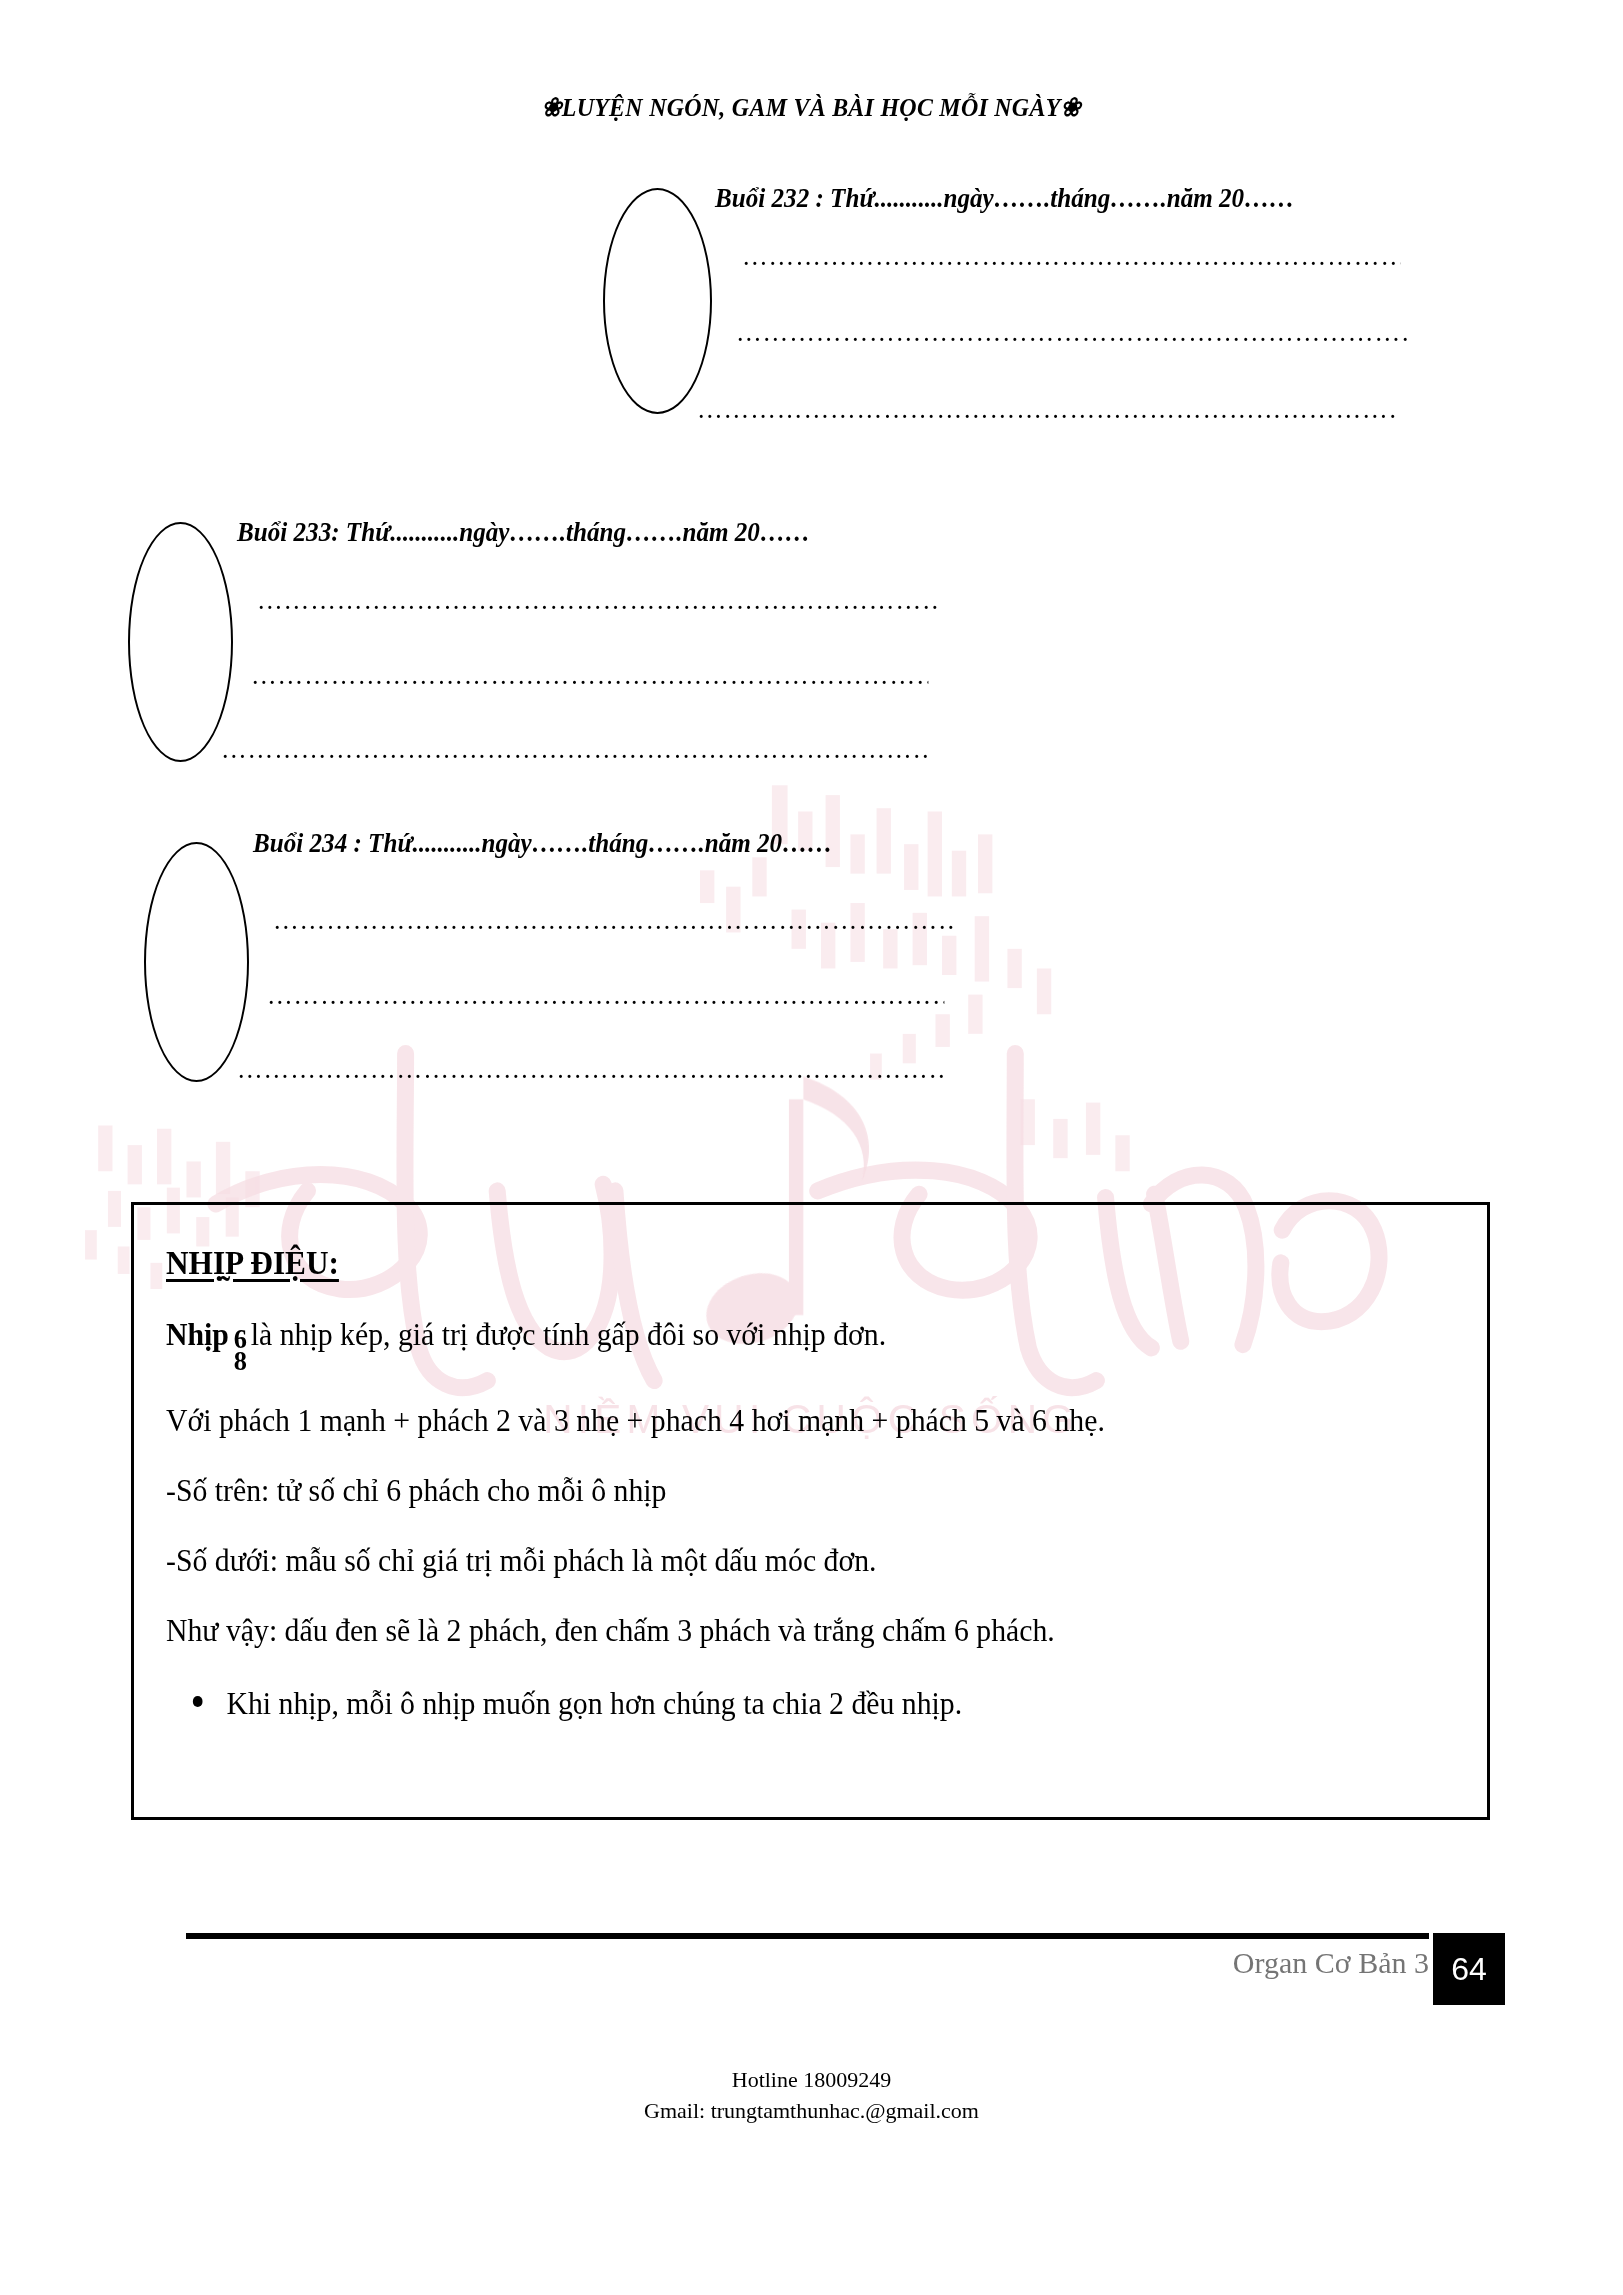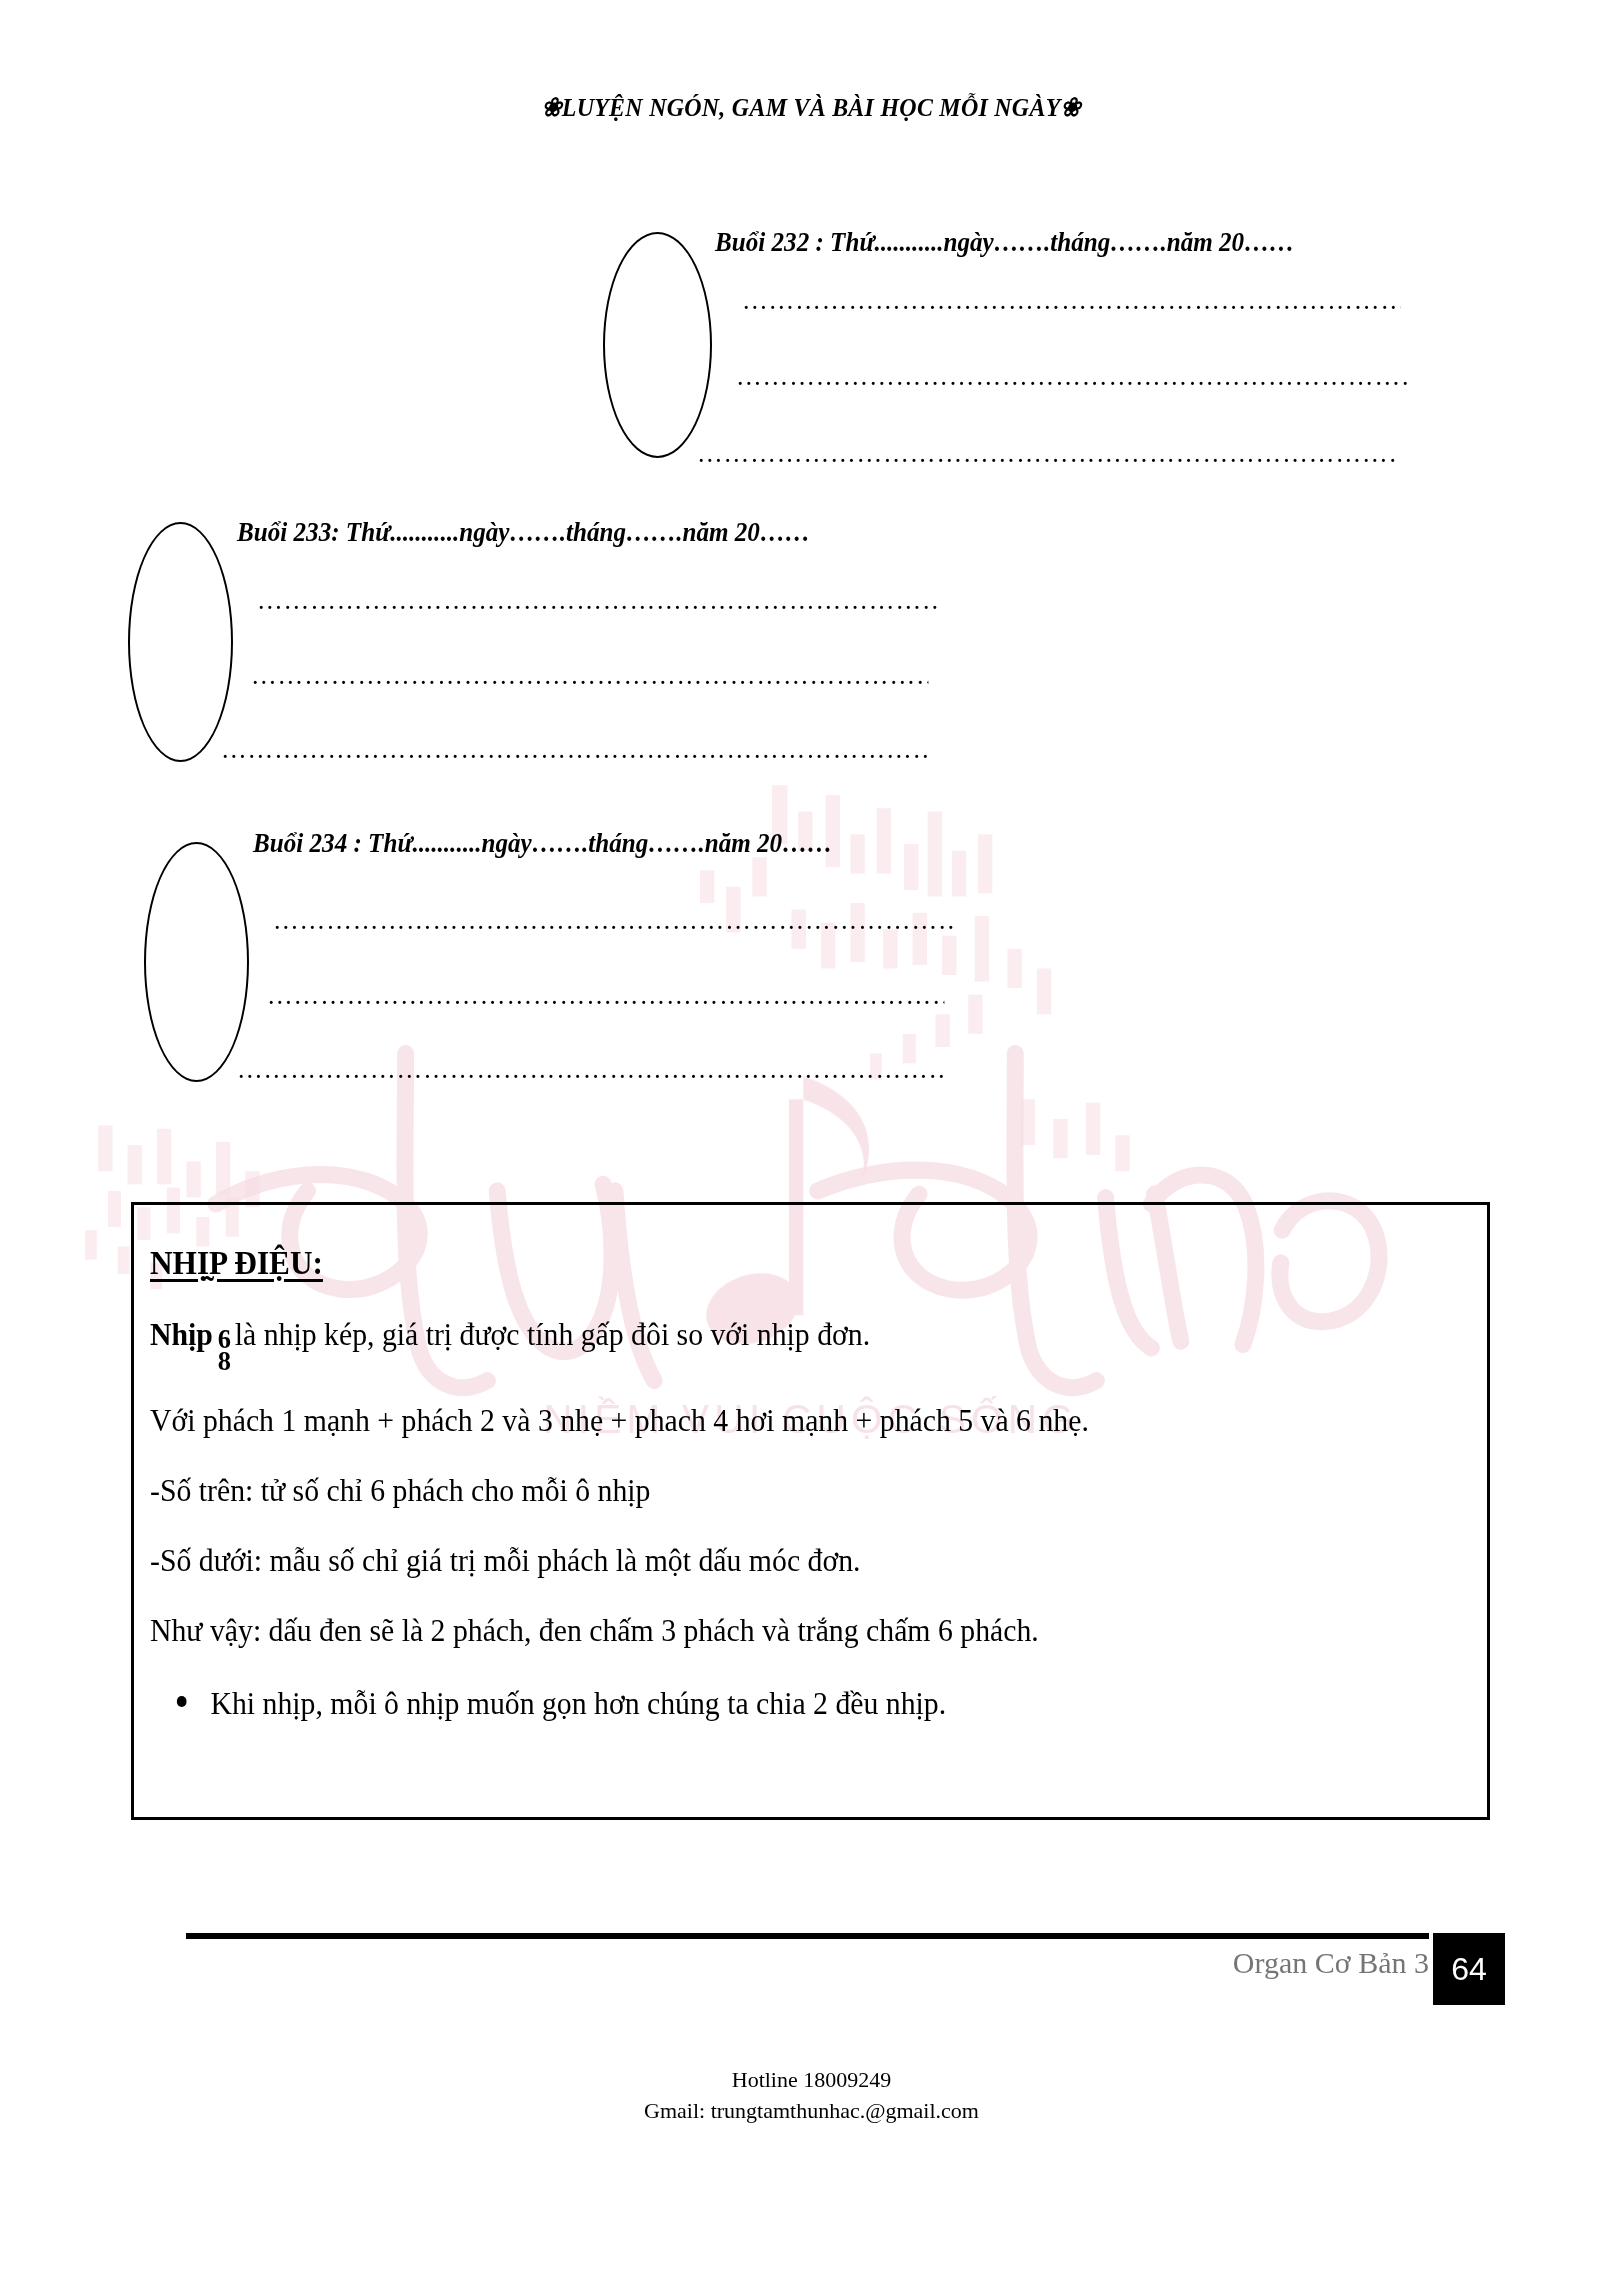--- a/index.html
+++ b/index.html
@@ -76,21 +76,21 @@
     position: absolute;
     font-size: 27px;
     letter-spacing: 1px;
     white-space: nowrap;
     overflow: hidden;
     transform: scaleX(0.95);
     transform-origin: left center;
   }
 
   
-  #session-232 { left: 0; top: 183px; width: 1623px; height: 262px; margin-top: 44px; }
+  #session-232 { left: 0; top: 183px; width: 1623px; height: 262px; }
   #session-232 .oval  { left: 603px; top: 5.2px; width: 105px; height: 222px; }
   #session-232 .sess-title { left: 715px; top: 0px; }
   #session-232 .line-1 { left: 742px; top: 58px; width: 693px; }
   #session-232 .line-2 { left: 736px; top: 134px; width: 707px; }
   #session-232 .line-3 { left: 697px; top: 211px; width: 739px; }
 
   
   #session-233 { left: 0; top: 517px; width: 1623px; height: 275px; }
   #session-233 .oval  { left: 128px; top: 5.2px; width: 101px; height: 236px; }
   #session-233 .sess-title { left: 237px; top: 0px; }
@@ -112,21 +112,21 @@
     left: 131px;
     top: 1202px;
     width: 1359px;
     height: 618px;
     border: 3.3px solid #000;
     box-sizing: border-box;
     background: transparent;
     z-index: 2;
   }
   .rhythm-inner {
-    padding: 39px 38px 0 16px;
+    padding: 39px 38px 0 32px;
   }
   .rhythm-title {
     font-size: 34px;
     font-weight: bold;
     text-decoration: underline;
     text-underline-offset: 5.2px;
     margin: 0 0 31px 0;
     display: inline-block;
     transform: scaleX(0.92);
     transform-origin: left bottom;

